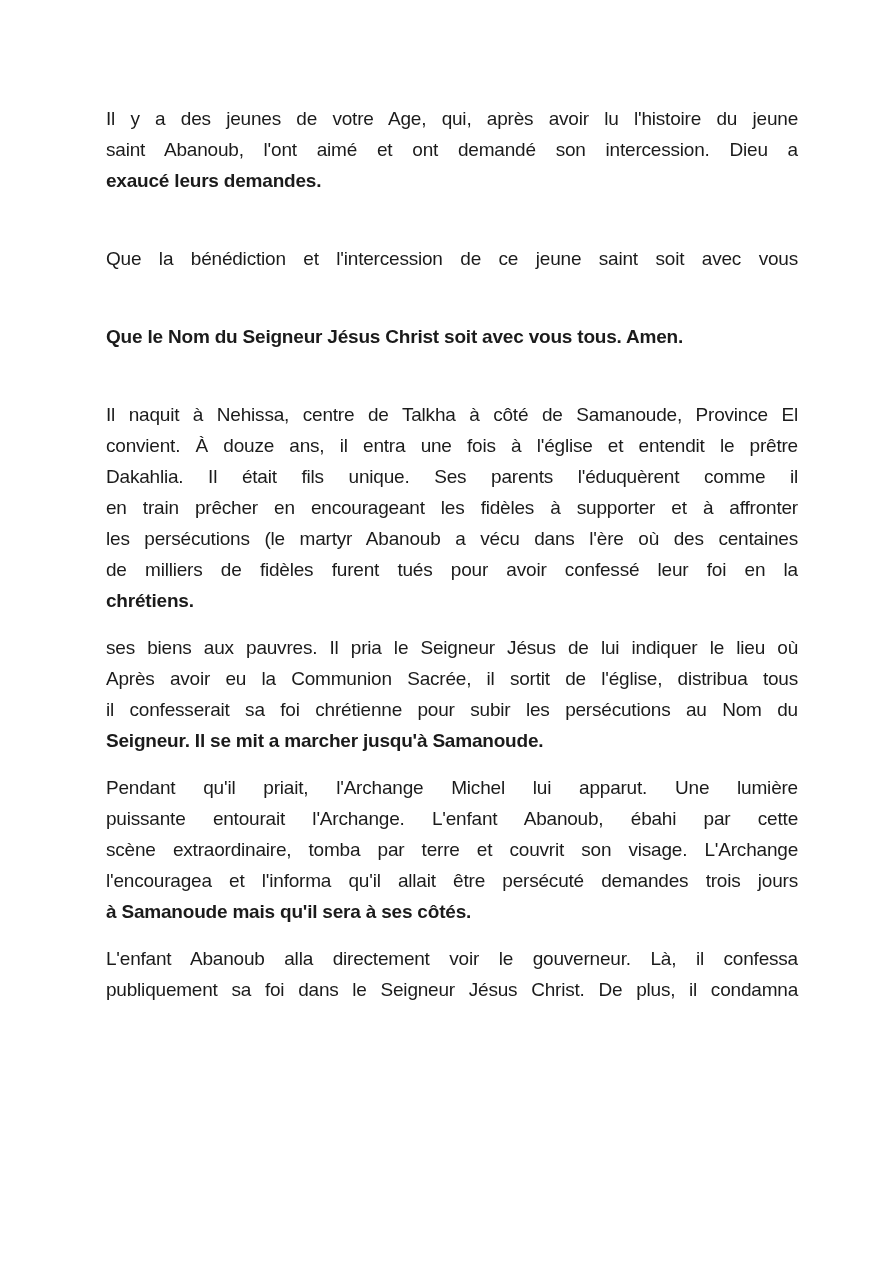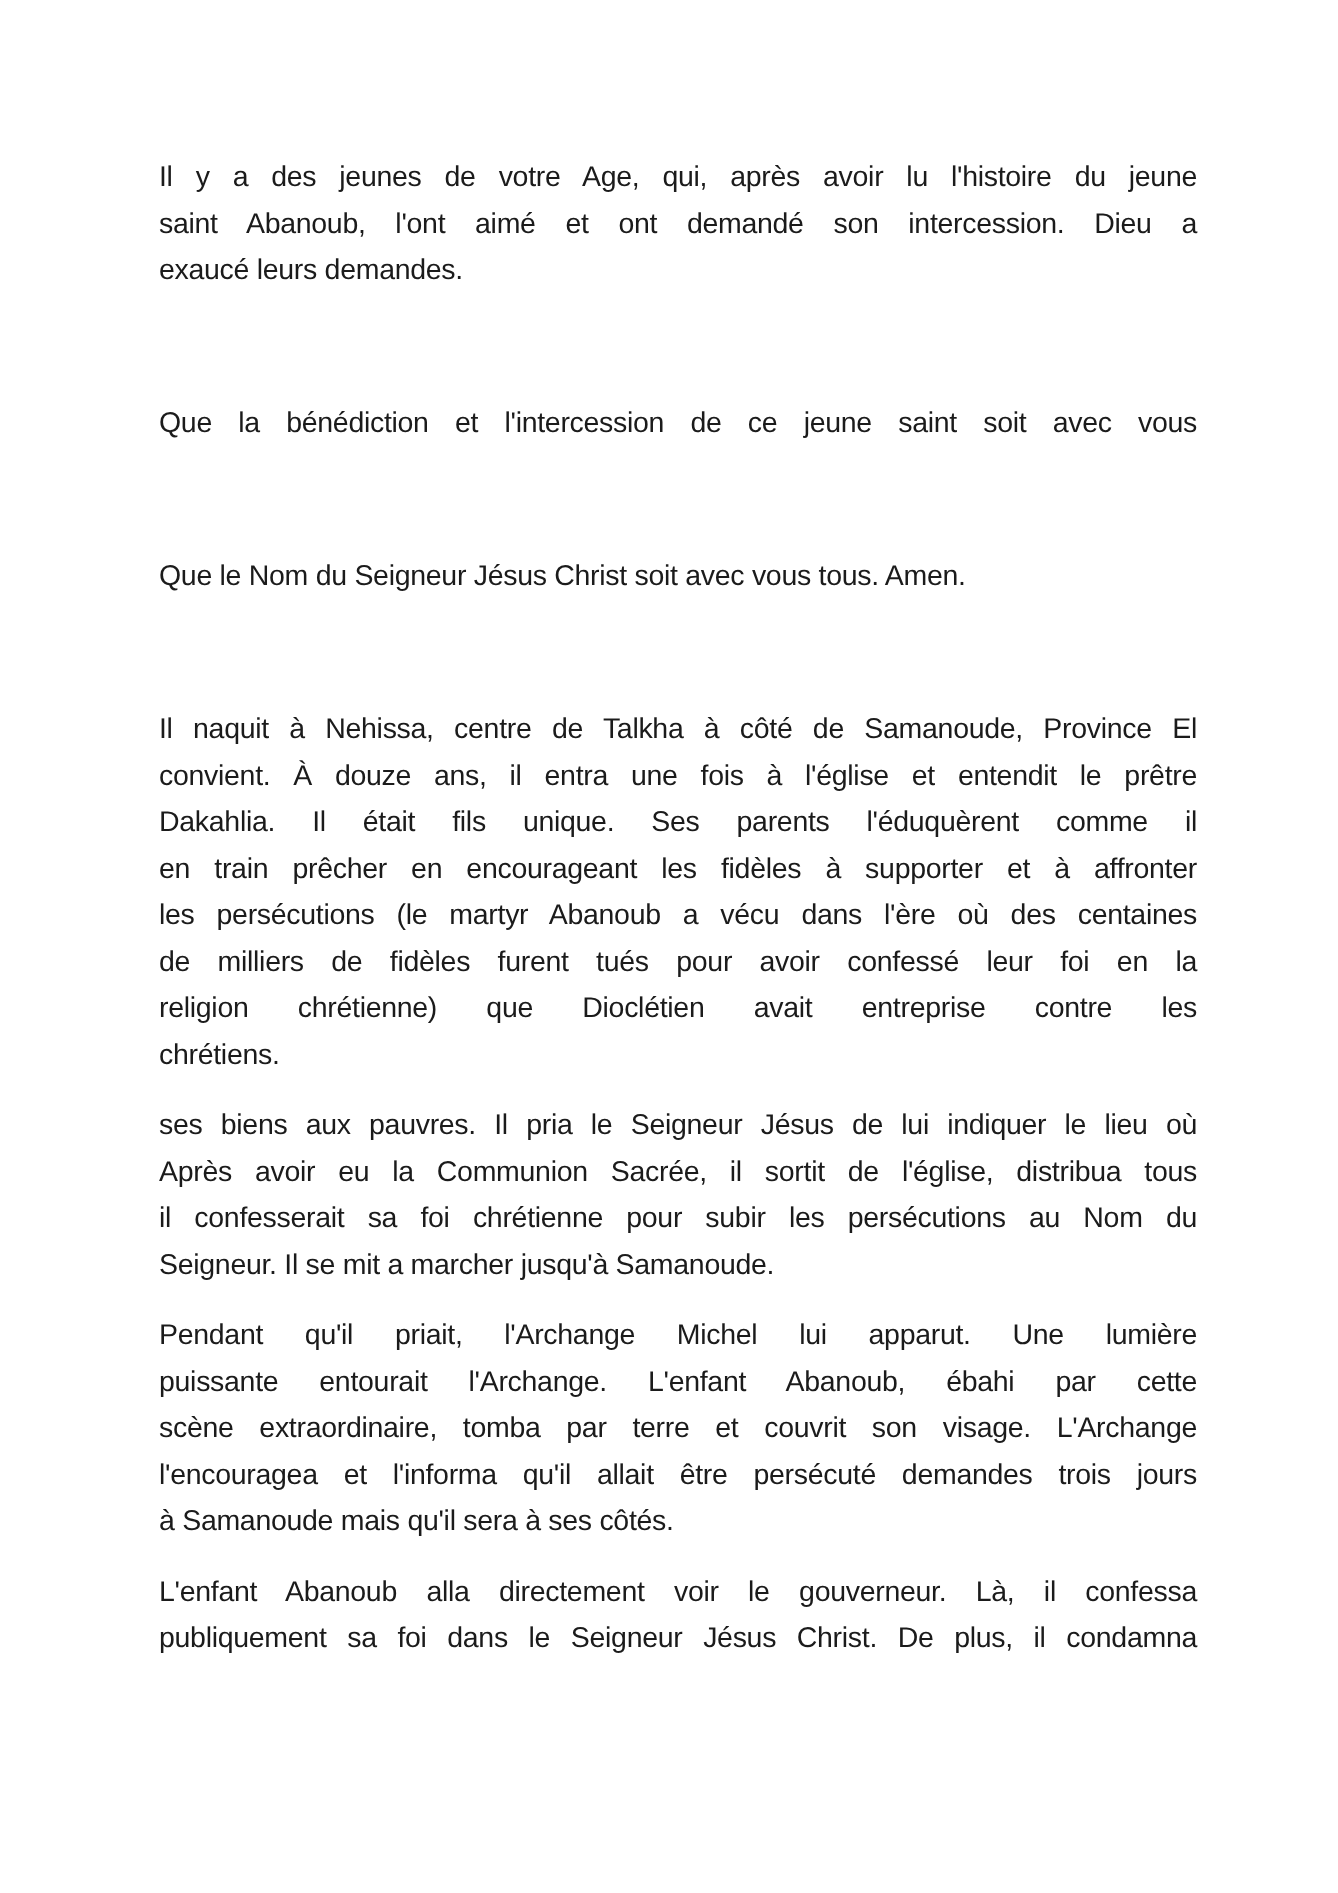--- a/index.html
+++ b/index.html
@@ -27,32 +27,33 @@
     -webkit-font-smoothing: antialiased;
   }
   p.para {
     margin: 16px 0 0 0;
     padding: 0;
   }
   p.para.first {
     margin-top: 0;
   }
   p.para.gap-xl {
-    margin-top: 71px;
+    margin-top: 47px;
   }
   .line {
     display: block;
     text-align: justify;
     text-align-last: justify;
     white-space: normal;
     word-spacing: normal;
   }
   .line.last {
     text-align: right;
     text-align-last: left;
+    font-weight: bold;
   }
 </style>
 </head>
 <body>
 
 <div class="doc-page">
   <div class="text-block">
 
     <p class="para first">
       <span class="line">Il y a des jeunes de votre Age, qui, après avoir lu l'histoire du jeune</span>
@@ -68,21 +69,20 @@
       <span class="line last">Que le Nom du Seigneur Jésus Christ soit avec vous tous. Amen.</span>
     </p>
 
     <p class="para gap-xl">
       <span class="line">Il naquit à Nehissa, centre de Talkha à côté de Samanoude, Province El</span>
       <span class="line">convient. À douze ans, il entra une fois à l'église et entendit le prêtre</span>
       <span class="line">Dakahlia. Il était fils unique. Ses parents l'éduquèrent comme il</span>
       <span class="line">en train prêcher en encourageant les fidèles à supporter et à affronter</span>
       <span class="line">les persécutions (le martyr Abanoub a vécu dans l'ère où des centaines</span>
       <span class="line">de milliers de fidèles furent tués pour avoir confessé leur foi en la</span>
-      <span class="line">religion chrétienne) que Dioclétien avait entreprise contre les</span>
       <span class="line last">chrétiens.</span>
     </p>
 
     <p class="para">
       <span class="line">ses biens aux pauvres. Il pria le Seigneur Jésus de lui indiquer le lieu où</span>
       <span class="line">Après avoir eu la Communion Sacrée, il sortit de l'église, distribua tous</span>
       <span class="line">il confesserait sa foi chrétienne pour subir les persécutions au Nom du</span>
       <span class="line last">Seigneur. Il se mit a marcher jusqu'à Samanoude.</span>
     </p>
 

